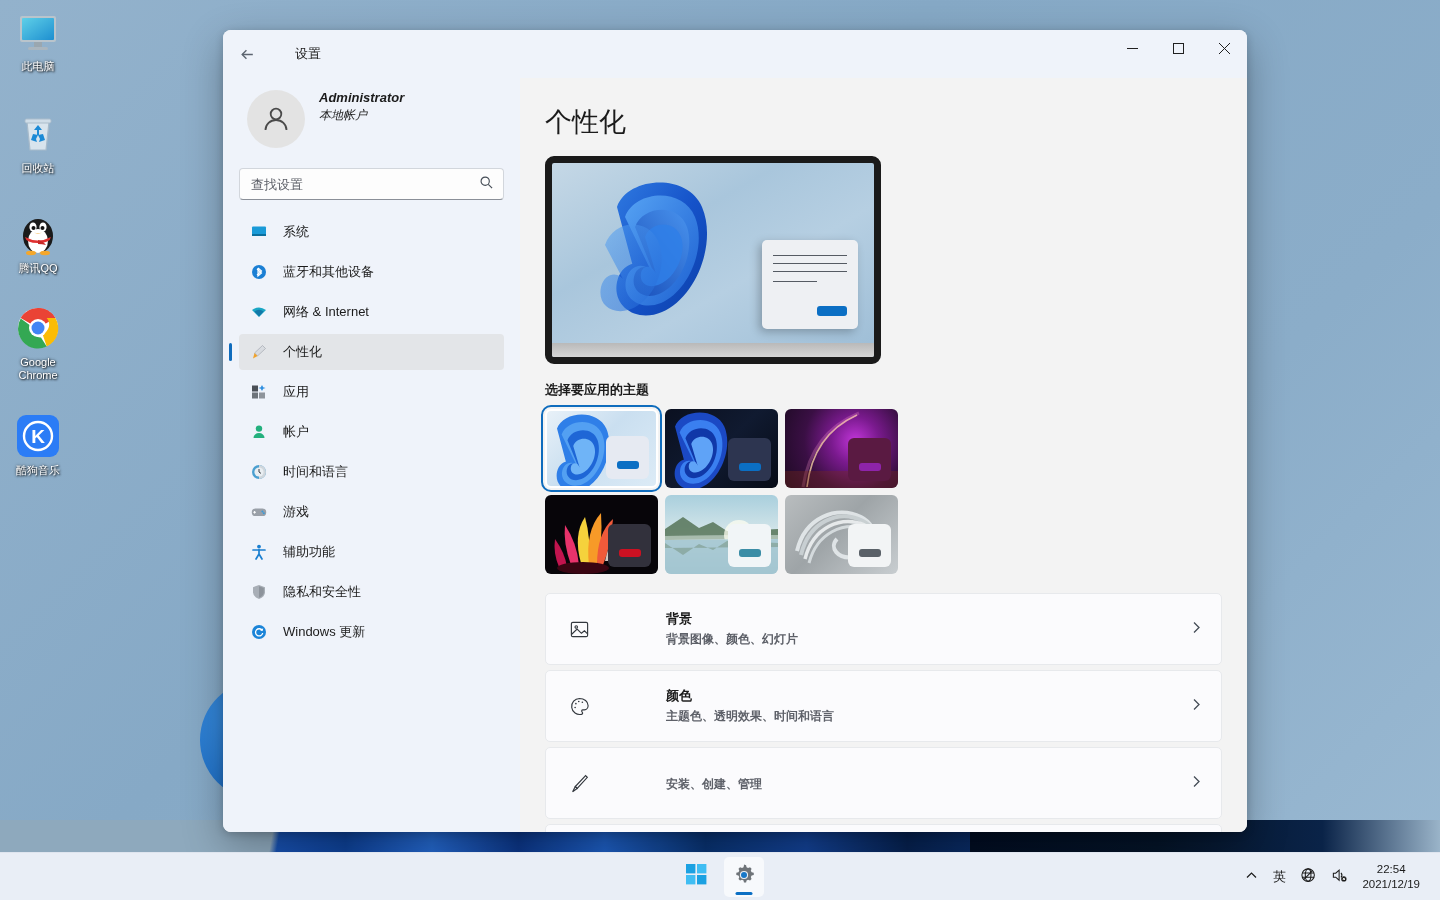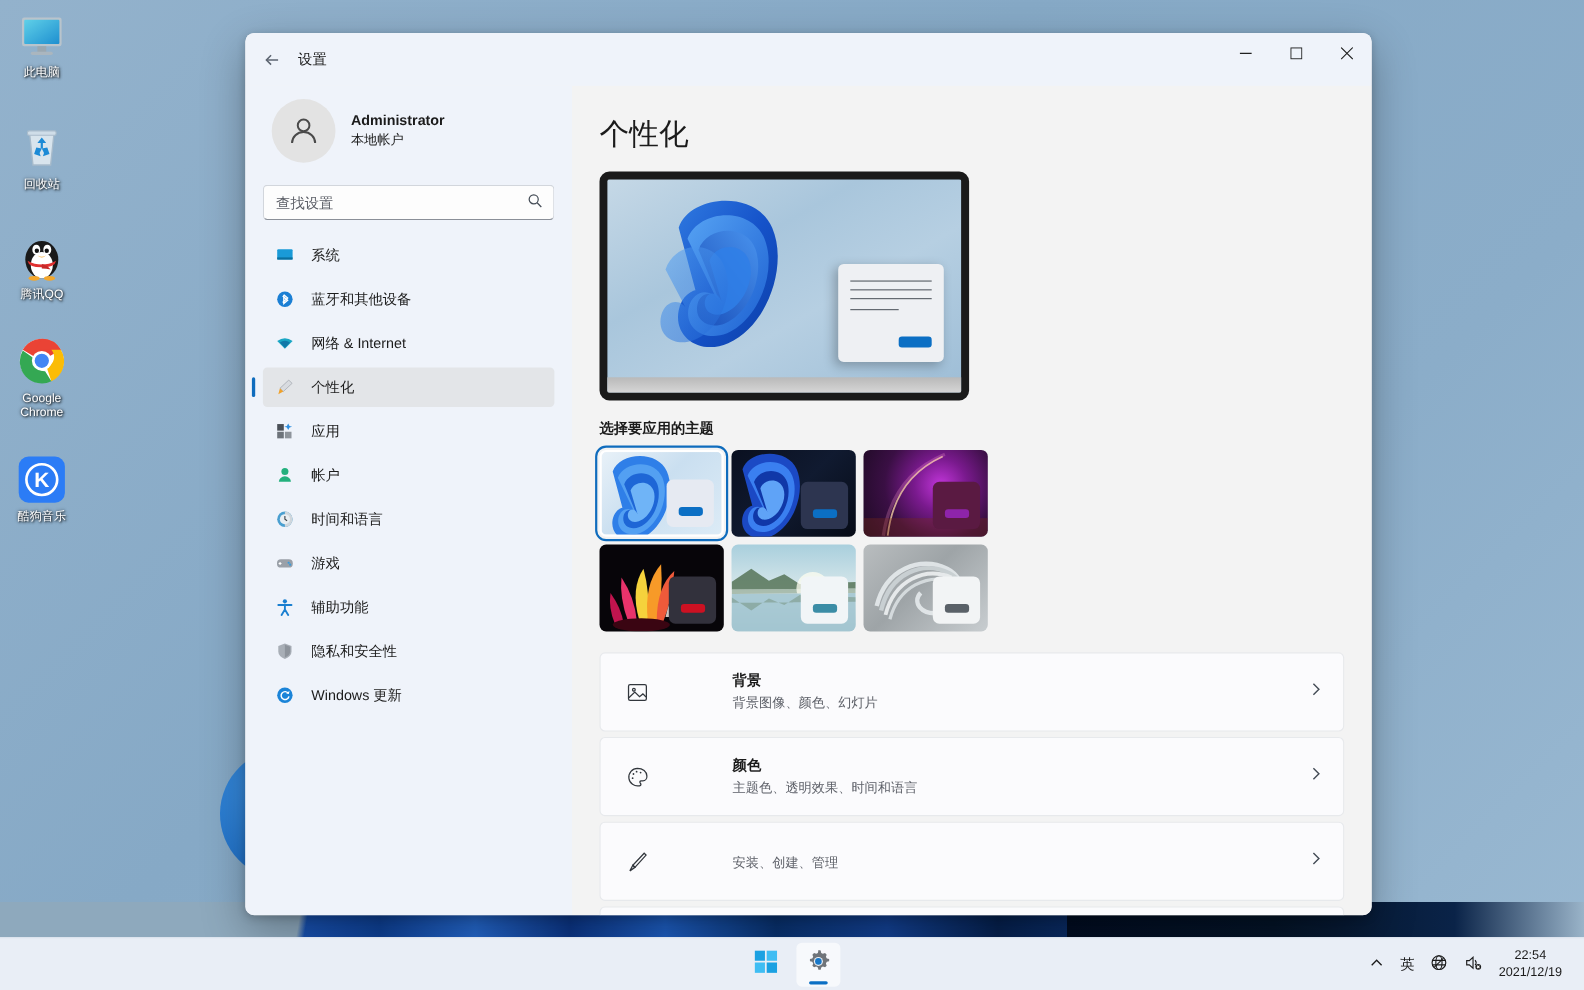--- a/index.html
+++ b/index.html
@@ -78,20 +78,21 @@
     flex-direction: column;
   }
   
   .titlebar {
     height: 48px;
     background: #eff3fa;
     display: flex;
     align-items: center;
     flex: 0 0 auto;
     position: relative;
+    gap: 24px;
   }
   .back-btn {
     width: 32px; height: 32px;
     margin-left: 8px;
     border-radius: 4px;
     display: flex; align-items: center; justify-content: center;
     color: #5c6470;
   }
   .win-title {
     margin-left: 8px;
@@ -115,22 +116,22 @@
   
   .sidebar {
     width: 297px;
     flex: 0 0 297px;
     background: #eff3fa;
     padding: 0 16px;
     overflow: hidden;
   }
   .account {
     display: flex;
-    align-items: center;
     padding: 12px 0 14px 8px;
+    font-style: italic;
   }
   .avatar {
     width: 58px; height: 58px;
     border-radius: 50%;
     background: #e3e3e3;
     display: flex; align-items: center; justify-content: center;
     flex: 0 0 58px;
   }
   .account-text { margin-left: 14px; }
   .account-name { font-size: 13px; font-weight: bold; color: #1b1b1b; }
@@ -293,21 +294,21 @@
   }
   .card-ico {
     width: 22px; height: 22px;
     flex: 0 0 22px;
     margin-right: 30px;
     color: #32373d;
     display: flex; align-items: center; justify-content: center;
   }
   .card-txt { flex: 1 1 auto; margin-left: 46px; }
   .card-title { font-size: 13px; font-weight: bold; color: #1b1b1b; }
-  .card-sub { font-size: 12px; color: #5d6068; margin-top: 3px; }
+  .card-sub { font-size: 12px; color: #5d6068; margin-top: 3px; font-weight: bold; }
   .card-chev { color: #444c56; flex: 0 0 auto; }
 
   
   #taskbar {
     position: absolute;
     left: 0; bottom: 0;
     width: 1440px; height: 48px;
     background: #e9eef6;
     display: flex;
     align-items: center;

